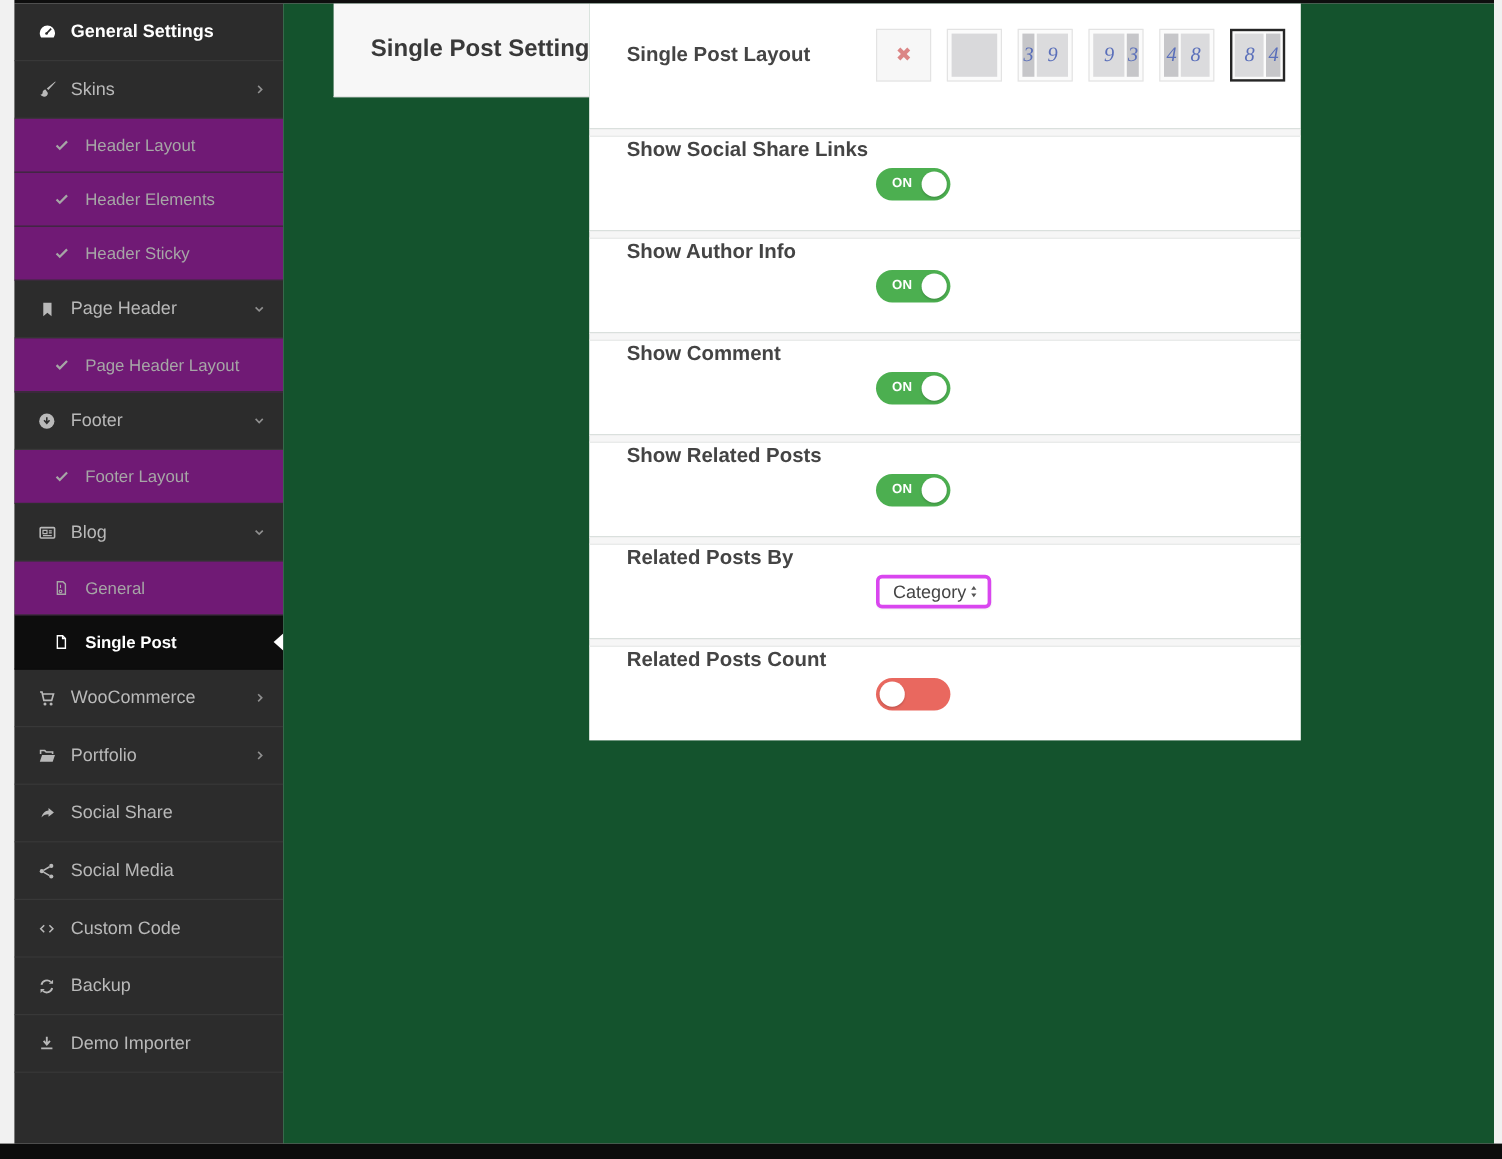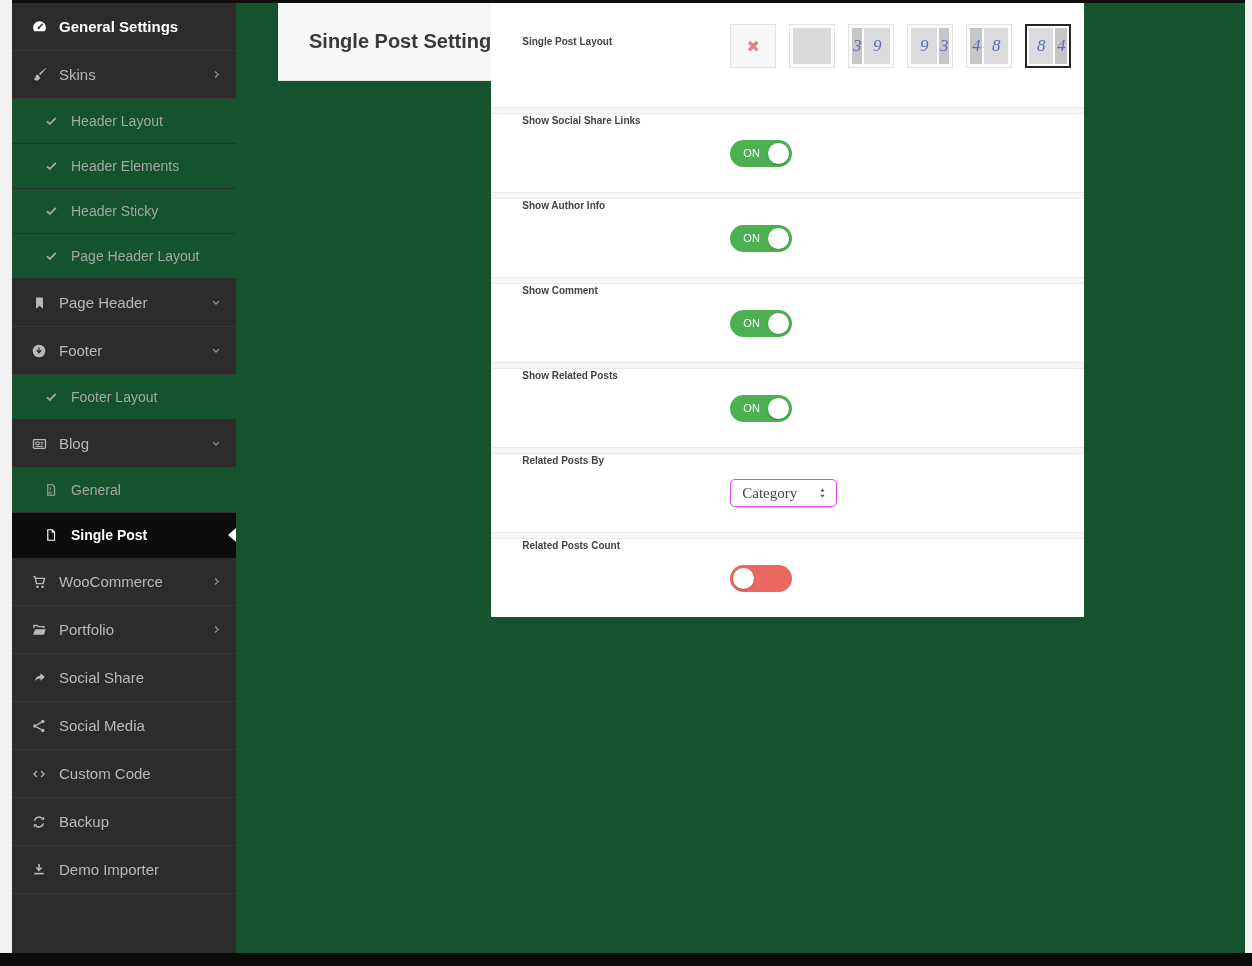--- a/index.html
+++ b/index.html
@@ -23,21 +23,21 @@
     padding:0 14px 0 18px;
     color:#b9b9b9; font-size:15px;
     border-bottom:1px solid #383838;
     cursor:pointer; position:relative;
   }
   .s-item .icon { width:18px; min-width:18px; margin-right:11px; display:flex; align-items:center; justify-content:center; }
   .s-item .icon svg { display:block; }
   .s-item .chevron { margin-left:auto; display:flex; color:#8f8f8f; }
   .s-item.emph { color:#ffffff; font-weight:700; }
   .s-item.sub {
-    height:45px; background:#14532d; padding-left:30px; font-size:14px;
+    height:45px; background:#701a75; padding-left:30px; font-size:14px;
     border-bottom:1px solid #2f2f2f; color:#a6a6a6;
   }
   .s-item.active {
     background:#0d0d0d; color:#ffffff; font-weight:700;
     border-bottom:1px solid #0d0d0d;
     align-items:center;
   }
   .s-item.active::after {
     content:""; position:absolute; right:0; top:50%; transform:translateY(-50%);
     border-top:7px solid transparent; border-bottom:7px solid transparent;
@@ -47,21 +47,21 @@
   .main { flex:1; background:#14532d; display:flex; flex-direction:row;padding-left:42px; }
   .page-header {
     height:78px; background:#f7f7f7; border-bottom:1px solid #e5e5e5;
     padding:27px 0 0 31px;
   }
   .page-header h1 { font-size:20px; font-weight:700; color:#393939; }
   .row { display:flex; padding-left:31px; background:#fff; }
   .row.center { height:78px; }
   .row.tall { height:104px; align-items:flex-start; padding-top:32px; }
   .row-sep { height:7px; background:#f6f6f6; border-top:1px solid #ebebeb; border-bottom:1px solid #ebebeb; }
-  .row-label { width:208px; min-width:208px; font-size:10px; font-weight:700; color:#444; line-height:1.3; }
+  .row-label { width:208px; min-width:208px; font-size:17px; font-weight:700; color:#444; line-height:1.3; }
   .row-control { display:flex; align-items:center; }
   .row.tall .row-control { margin-top:-11px; }
   
   .opt {
     width:46px; height:44px; border:1px solid #e3e3e3; background:#fbfbfb;
     display:flex; gap:2px; padding:3px; margin-right:13px; cursor:pointer;
   }
   .opt.selected { border:2px solid #262626; padding:2px; }
   .opt .col {
     flex:1; display:flex; align-items:center; justify-content:center;
@@ -70,37 +70,36 @@
   }
   .opt .col.dark  { background:#c6c6c9; }
   .opt .col.light { background:#dbdbdd; }
   .opt .col.full  { background:#d9d9db; }
   .opt.none { align-items:center; justify-content:center; background:#f7f7f7; }
   .opt.none .x-glyph { font-size:16px; font-weight:700; font-style:normal; }
   
   .toggle {
     width:62px; height:27px; border-radius:14px;
     display:flex; align-items:center; cursor:pointer;
-    color:#fff; font-size:11px; font-weight:400; letter-spacing:.3px;
+    color:#fff; font-size:11px; font-weight:700; letter-spacing:.3px;
   }
   .toggle .knob {
     width:21px; height:21px; border-radius:50%; background:#fff;
     box-shadow:0 1px 2px rgba(0,0,0,.2);
   }
   .toggle.on  .t-label { margin-left:13px; }
   .toggle.on  .knob { margin-left:auto; margin-right:3px; }
   .toggle.off .knob { margin-left:3px; }
   .toggle.off .t-label { margin-left:auto; margin-right:11px;margin-top:40px; }
   
   .select {
-    width:107px; height:28px; border:1px solid #d946ef; border-radius:5px;
+    width:96px; height:28px; border:3px solid #d946ef; border-radius:5px;
     background:#ffffff; display:flex; align-items:center;
     padding:0 7px 0 11px; font-size:15px; color:#444; cursor:pointer;
     box-shadow:0 1px 1px rgba(0,0,0,.04);
-    font-family:Liberation Serif, serif;
   }
   .select .arrows { margin-left:auto; display:flex; color:#555; }
   
   .bottom-bar { position:absolute; left:0; right:0; bottom:0; height:13px; background:#0c0c0c; }
 </style>
 </head>
 <body>
 
 <div class="app">
   <nav class="sidebar" id="sidebar">
@@ -144,40 +143,40 @@
         <span>Header Elements</span>
       </div>
       <div class="s-item sub">
         <span class="icon">
           <svg width="15" height="14" viewBox="0 0 24 24">
             <path d="M4.5 12.5l4.6 4.6L19.5 6.5" fill="none" stroke="currentColor" stroke-width="3.2"></path>
           </svg>
         </span>
         <span>Header Sticky</span>
       </div>
+      <div class="s-item">
+        <span class="icon">
+          <svg width="15" height="16" viewBox="0 0 24 24">
+            <path fill="currentColor" d="M6.5 3h11v18L12 16.2 6.5 21z"></path>
+          </svg>
+        </span>
+        <span>Page Header</span>
+        <span class="chevron">
+          <svg width="12" height="11" viewBox="0 0 24 24">
+            <path d="M5.5 9 12 15.5 18.5 9" fill="none" stroke="currentColor" stroke-width="3"></path>
+          </svg>
+        </span>
+      </div>
       <div class="s-item sub">
         <span class="icon">
           <svg width="15" height="14" viewBox="0 0 24 24">
             <path d="M4.5 12.5l4.6 4.6L19.5 6.5" fill="none" stroke="currentColor" stroke-width="3.2"></path>
           </svg>
         </span>
         <span>Page Header Layout</span>
-      </div>
-      <div class="s-item">
-        <span class="icon">
-          <svg width="15" height="16" viewBox="0 0 24 24">
-            <path fill="currentColor" d="M6.5 3h11v18L12 16.2 6.5 21z"></path>
-          </svg>
-        </span>
-        <span>Page Header</span>
-        <span class="chevron">
-          <svg width="12" height="11" viewBox="0 0 24 24">
-            <path d="M5.5 9 12 15.5 18.5 9" fill="none" stroke="currentColor" stroke-width="3"></path>
-          </svg>
-        </span>
       </div>
       <div class="s-item">
         <span class="icon">
           <svg width="16" height="16" viewBox="0 0 24 24">
             <circle cx="12" cy="12" r="9.5" fill="currentColor"></circle>
             <path d="M12 7v6.5M8.6 10.8l3.4 3.9 3.4-3.9" stroke="#2c2c2c" stroke-width="2" fill="none"></path>
           </svg>
         </span>
         <span>Footer</span>
         <span class="chevron">

